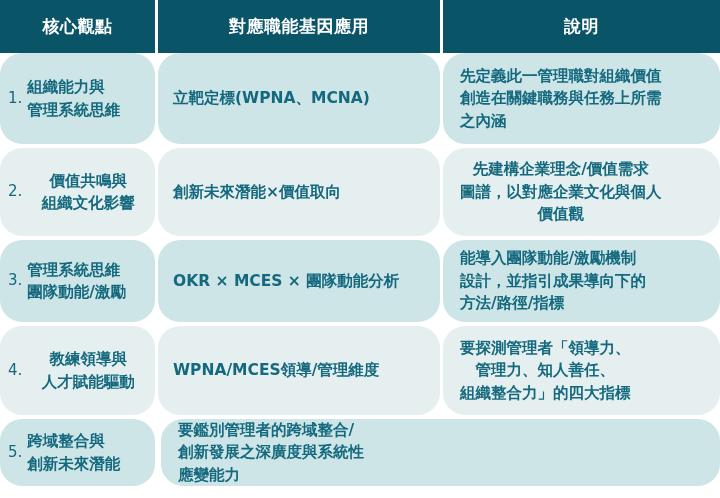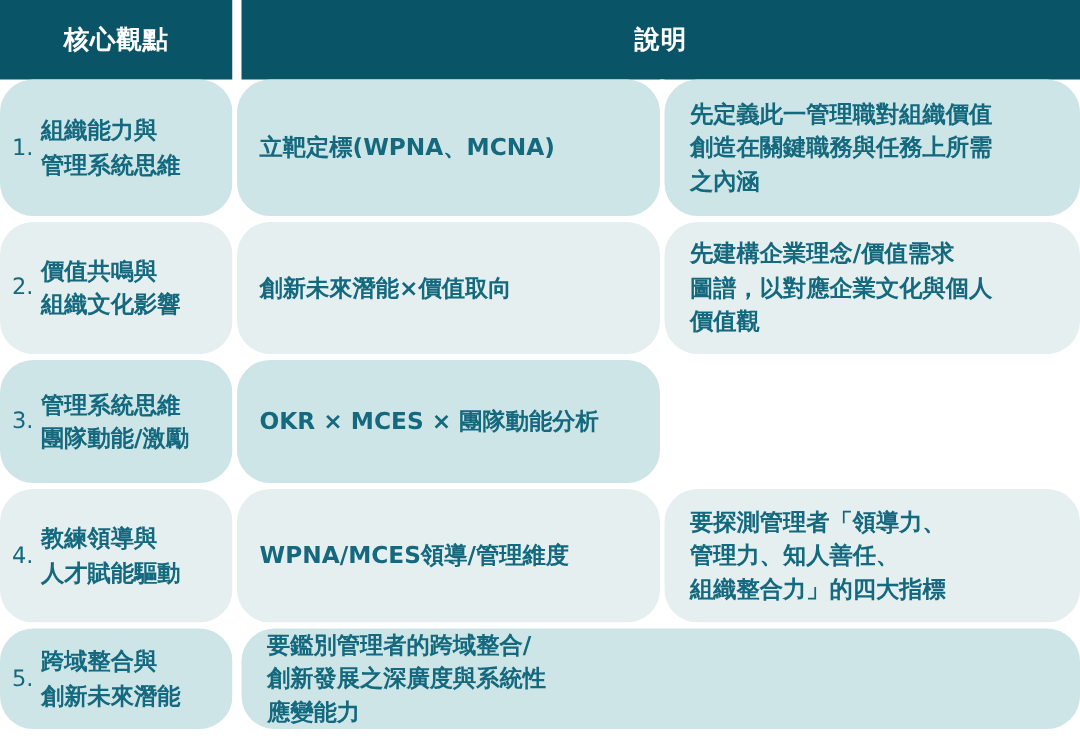--- a/index.html
+++ b/index.html
@@ -71,21 +71,21 @@
     display: flex;
     align-items: center;
     height: 100%;
     color: #14697e;
     font-size: 15.5px;
     line-height: 1.45;
     font-weight: bold;
     border-radius: 22px;
   }
   .shade-a .cell { background: #cde5e6; }
-  .shade-b .cell { background: #e5efef; }
+  .shade-b .cell { background: #e5efef; text-align: center; }
 
   
   .cell.c1 {
     padding-left: 8px;
     padding-right: 6px;
     align-items: center;
   }
   .num {
     font-size: 15px;
     font-weight: normal;
@@ -113,20 +113,21 @@
   }
 </style>
 </head>
 <body>
 
 <div class="table">
 
   <div class="thead">
     <div class="th col1">核心觀點</div>
     <div class="vgap"></div>
+    <div class="th col2">對應職能基因應用</div>
     <div class="vgap"></div>
     <div class="th col3">說明</div>
   </div>
 
   <div class="tbody">
 
     <div class="row r1 shade-a">
       <div class="cell c1 col1">
         <span class="num">1.</span>
         <span class="c1-text">組織能力與
@@ -158,20 +159,23 @@
 
     <div class="row r3 shade-a">
       <div class="cell c1 col1">
         <span class="num">3.</span>
         <span class="c1-text">管理系統思維
 團隊動能/激勵</span>
       </div>
       <div class="vgap"></div>
       <div class="cell c2 col2">OKR × MCES × 團隊動能分析</div>
       <div class="vgap"></div>
+      <div class="cell c3 col3">能導入團隊動能/激勵機制
+設計，並指引成果導向下的
+方法/路徑/指標</div>
     </div>
     <div class="rgap"></div>
 
     <div class="row r4 shade-b">
       <div class="cell c1 col1">
         <span class="num">4.</span>
         <span class="c1-text">教練領導與
 人才賦能驅動</span>
       </div>
       <div class="vgap"></div>

